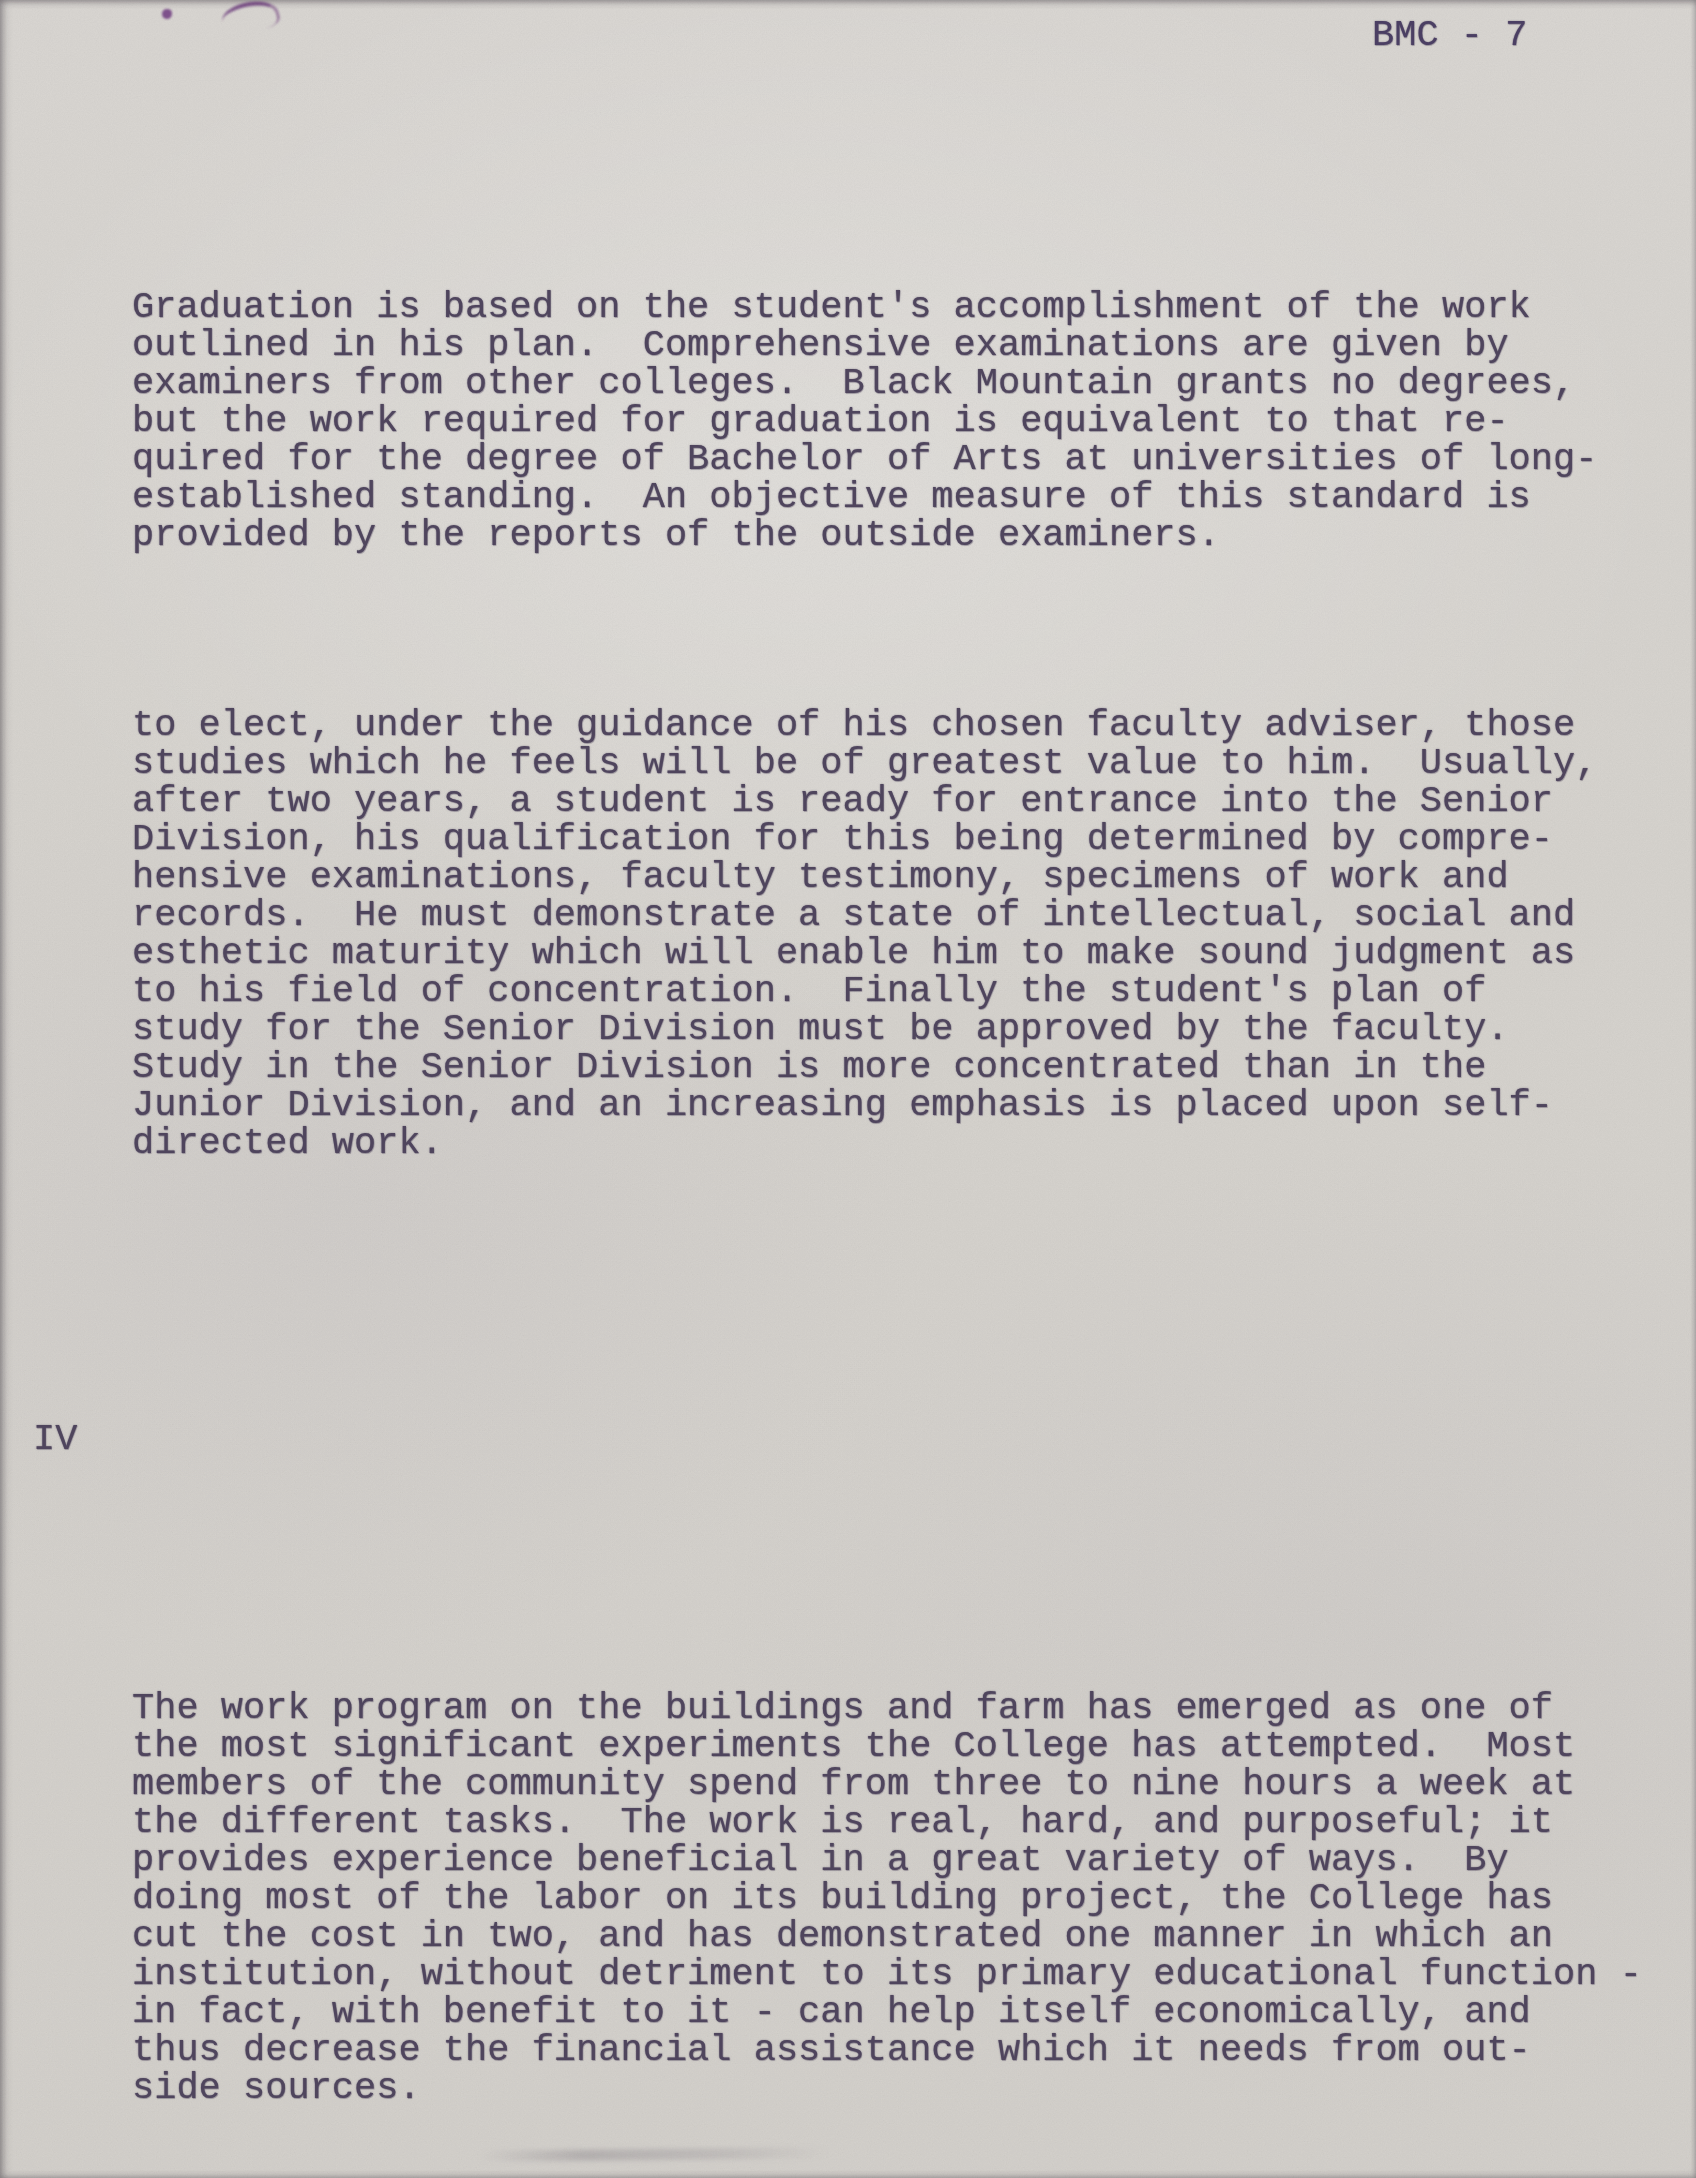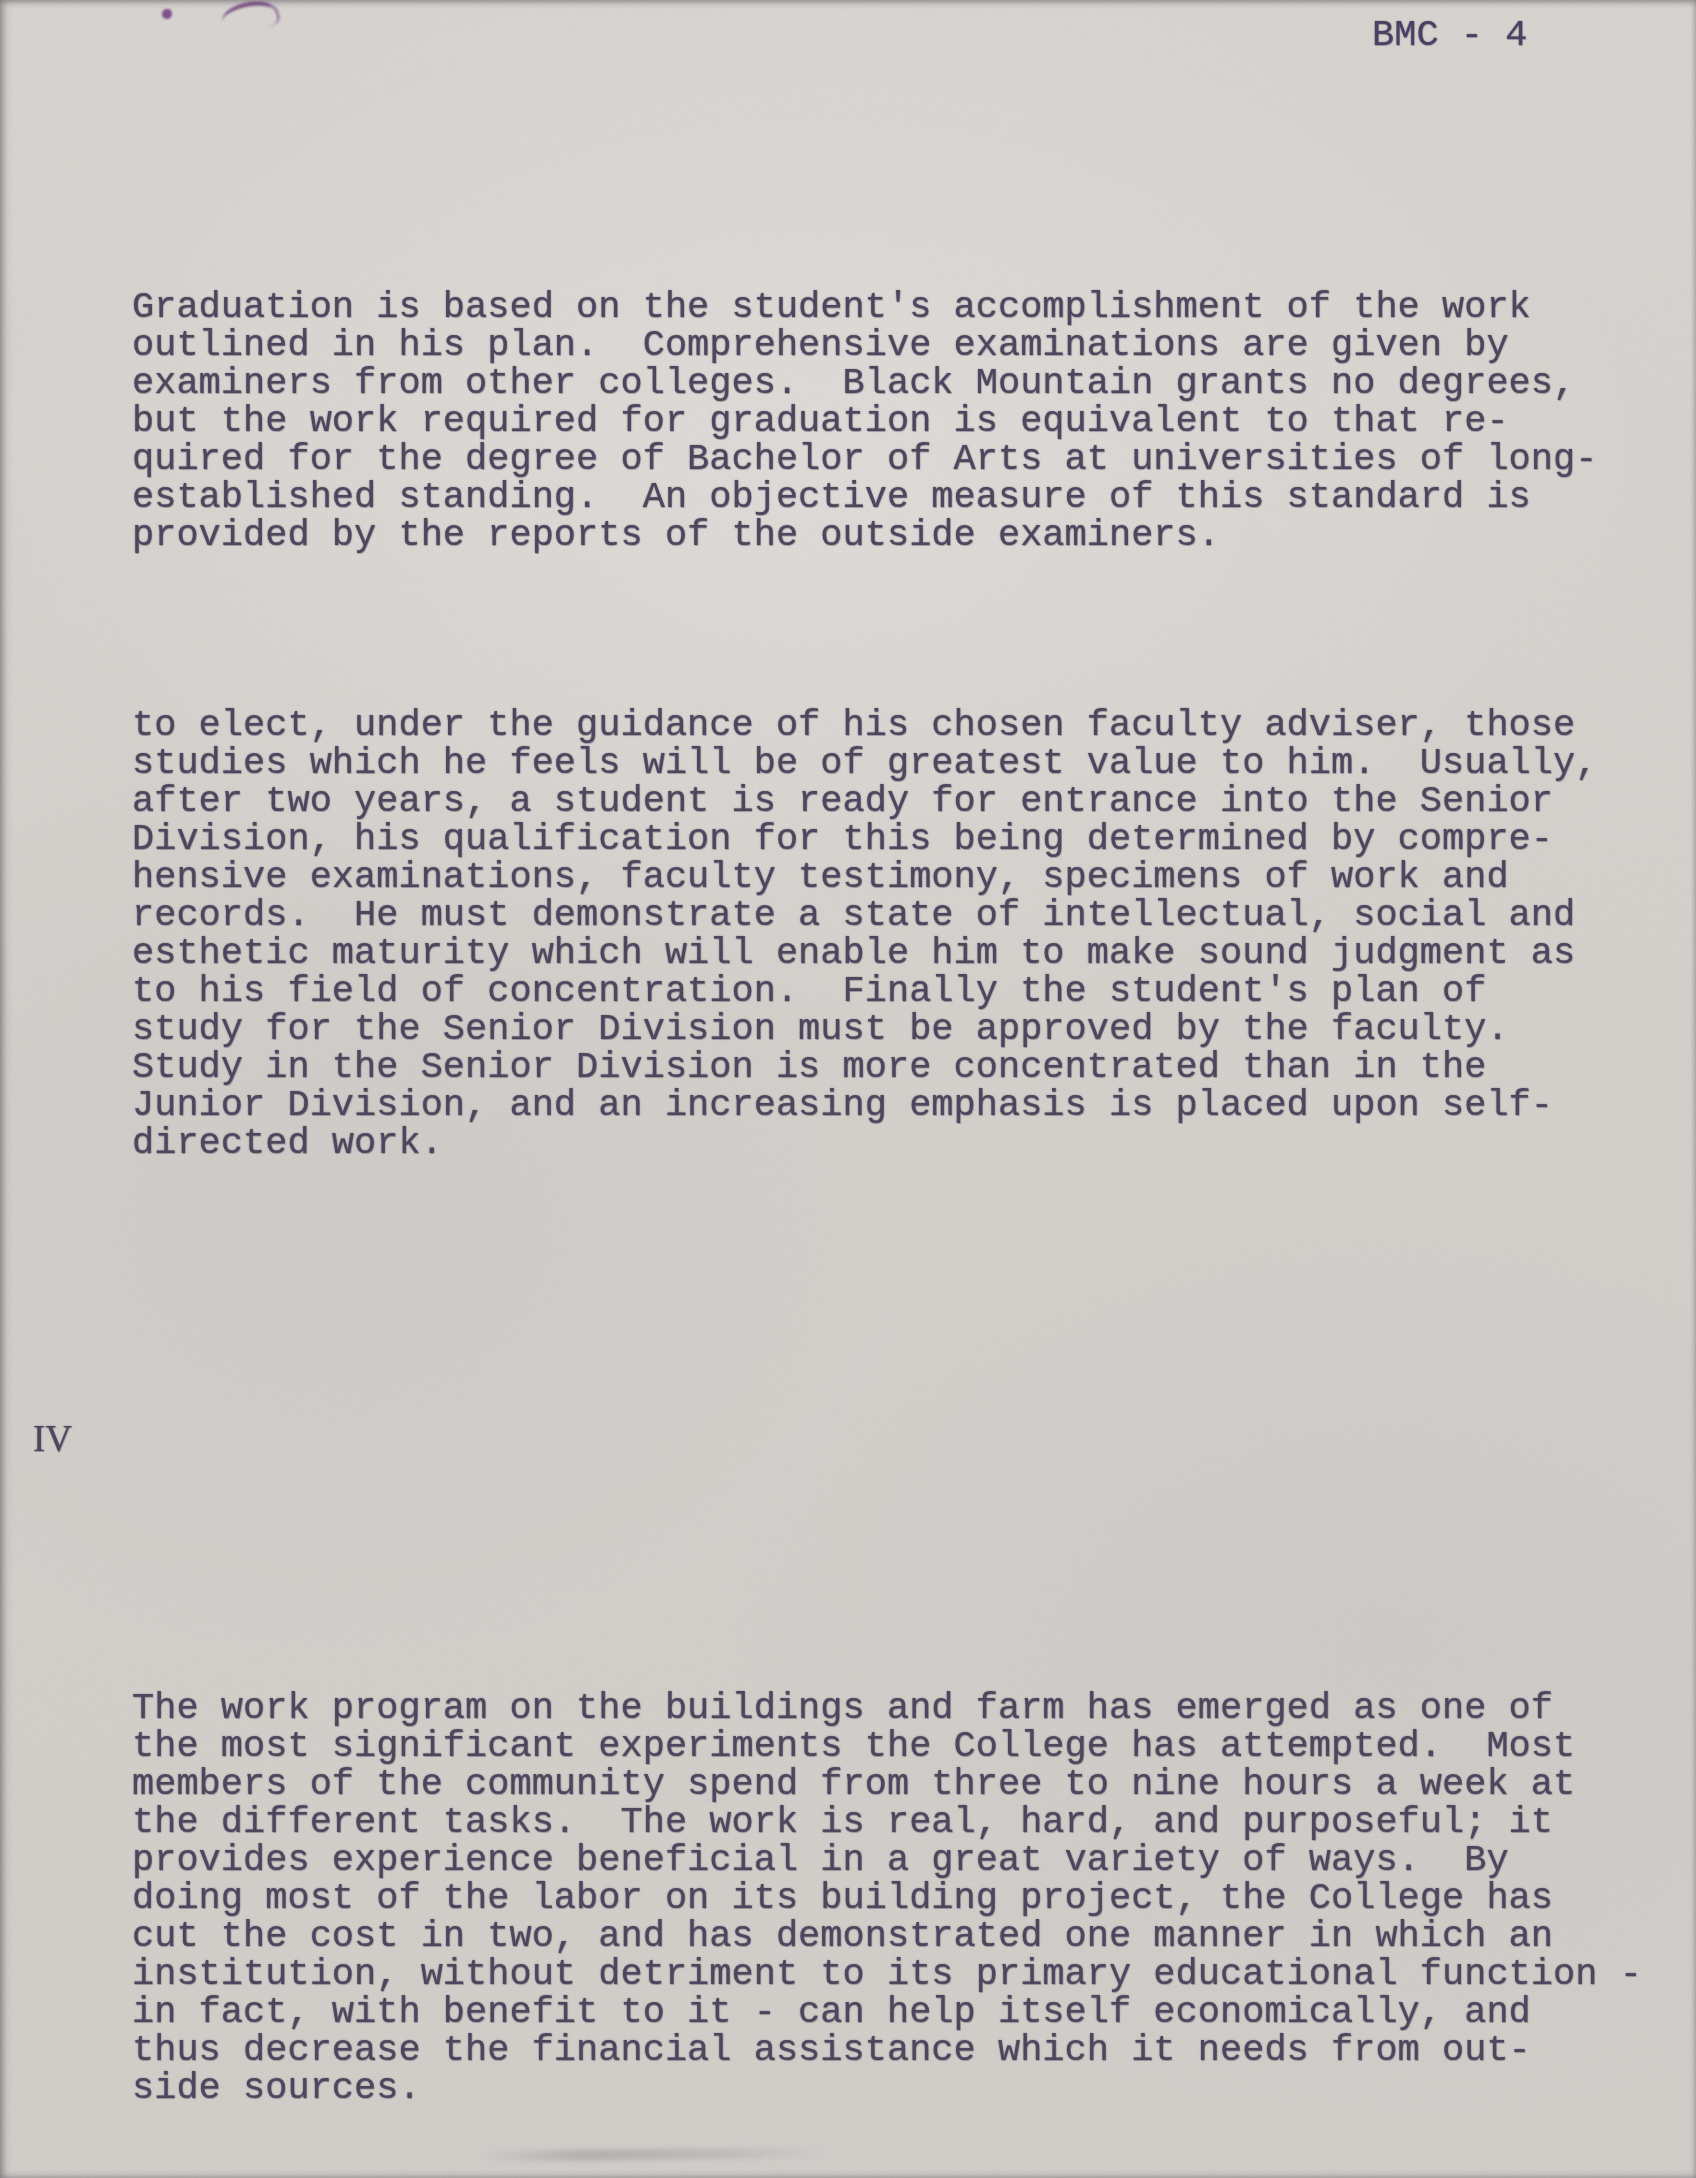--- a/index.html
+++ b/index.html
@@ -59,21 +59,20 @@
     margin: 0 0 38px 0;
   }
   .heading {
     position: relative;
     margin: 68px 0 41px 0;
   }
   .heading .numeral {
     position: absolute;
     left: -99px;
     top: 0;
-    font-family: Liberation Serif, serif;
   }
   .ink-blot {
     position: absolute;
     left: 162px;
     top: 8.8px;
     width: 9.7px;
     height: 10.5px;
     border-radius: 50% 45% 55% 50%;
     background: rgba(96,38,116,0.75);
     filter: blur(0.9px);
@@ -111,21 +110,21 @@
       <feTurbulence type="fractalNoise" baseFrequency="0.82" numOctaves="2" seed="11" stitchTiles="stitch"></feTurbulence>
       <feColorMatrix type="saturate" values="0"></feColorMatrix>
     </filter>
     <rect width="1933" height="2482" filter="url(#grainF)"></rect>
   </svg>
 
   <div class="ink-blot"></div>
   <div class="ink-squiggle"></div>
   <div class="scan-smudge"></div>
 
-  <div class="page-label typed">BMC - 4</div>
+  <div class="page-label typed">BMC - 7</div>
 
   <div class="content typed">
 
     <p>Graduation is based on the student's accomplishment of the work
 outlined in his plan.  Comprehensive examinations are given by
 examiners from other colleges.  Black Mountain grants no degrees,
 but the work required for graduation is equivalent to that re-
 quired for the degree of Bachelor of Arts at universities of long-
 established standing.  An objective measure of this standard is
 provided by the reports of the outside examiners.</p>

